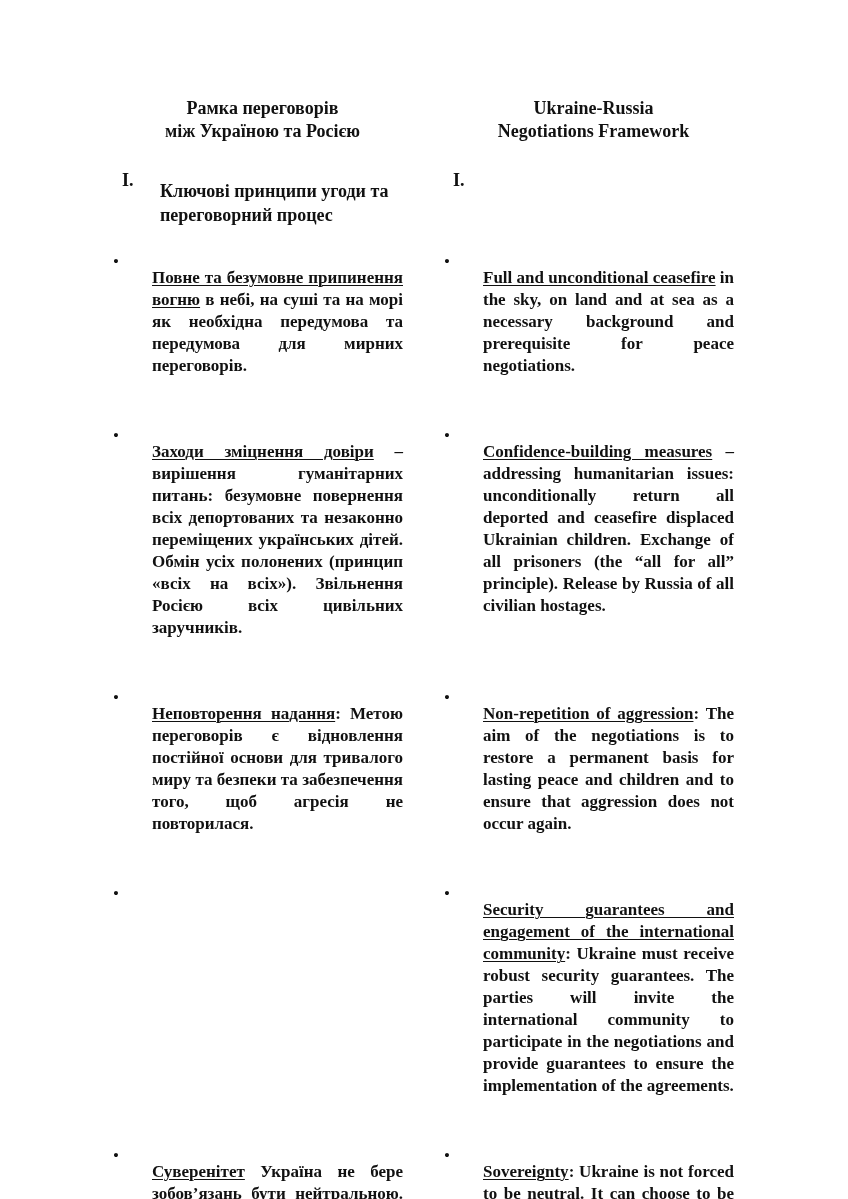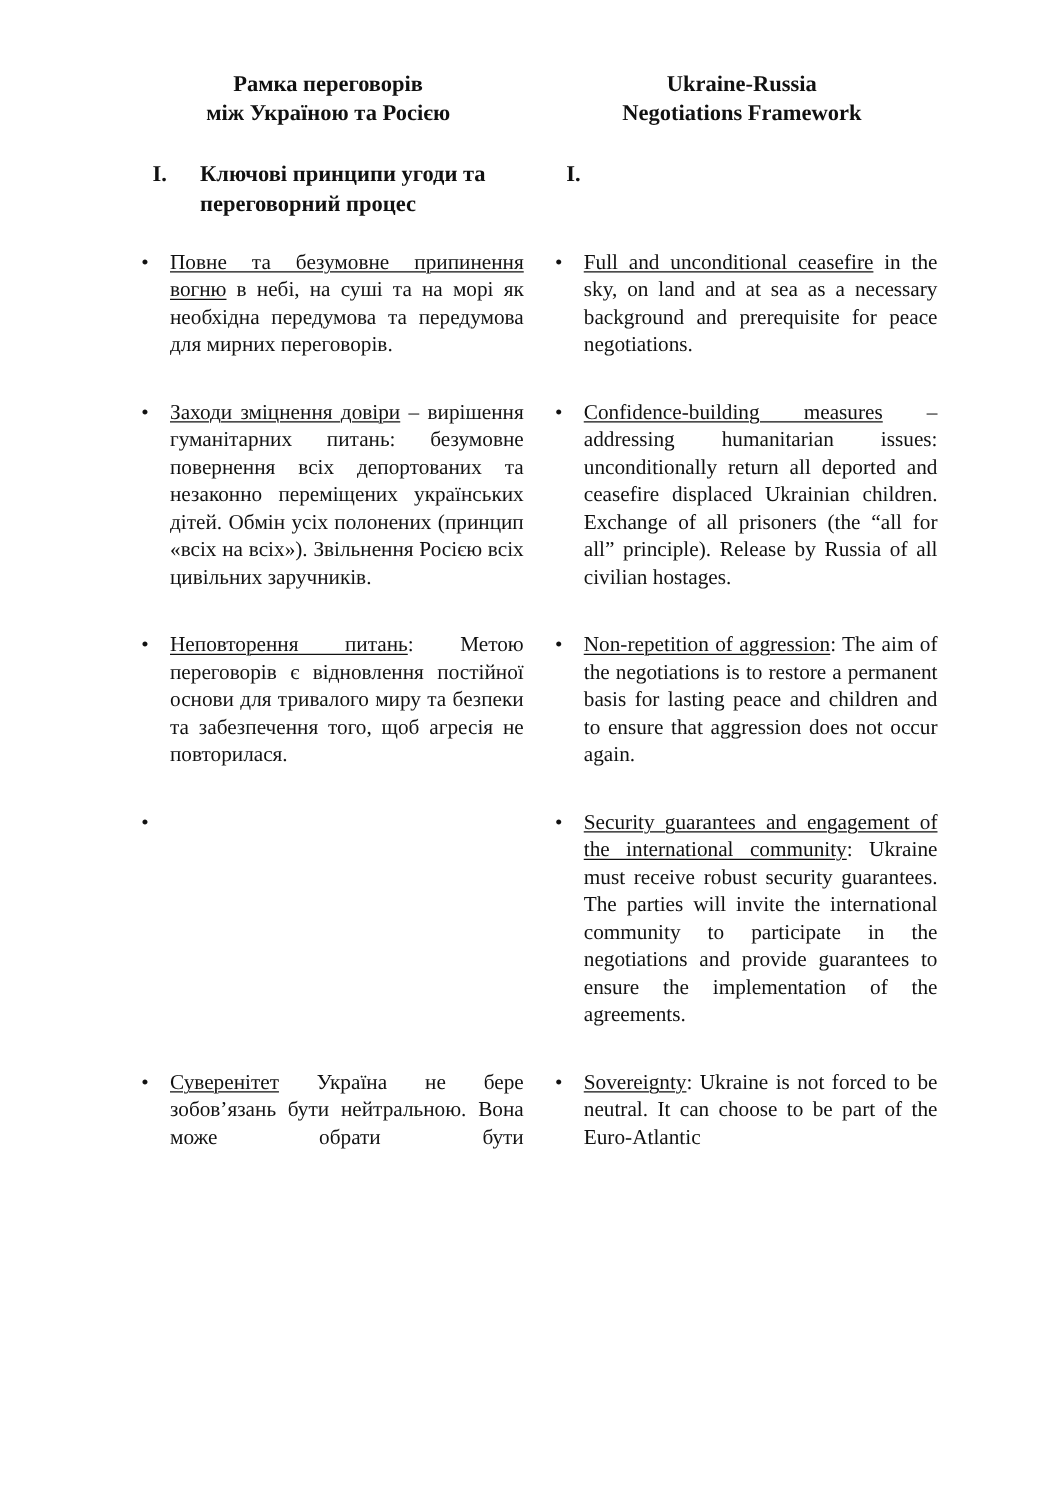--- a/index.html
+++ b/index.html
@@ -11,21 +11,21 @@
     width: 848px;
     height: 1199px;
     overflow: hidden;
     font-family: "Liberation Serif", "DejaVu Serif", serif;
     color: #111111;
   }
   .page {
     box-sizing: border-box;
     width: 848px;
     height: 1199px;
-    padding: 56px 98px 0 106px;
+    padding: 97px 98px 0 106px;
     background: #ffffff;
   }
   .row {
     display: grid;
     grid-template-columns: 1fr 1fr;
     column-gap: 18px;
   }
   .title-row { margin-bottom: 26px; }
   .heading-row { margin-bottom: 24px; }
   .bullet-row { margin-bottom: 32px; }
@@ -43,40 +43,42 @@
     font-size: 18px;
     line-height: 23.5px;
     font-weight: bold;
   }
   .heading .num {
     flex: none;
     width: 38px;
   }
   .heading .htext {
     flex: 1;
+    margin-top: 11px;
   }
 
   .bullet {
     display: flex;
     align-items: flex-start;
   }
   .bullet .marker {
     flex: none;
     width: 30px;
     padding-left: 7px;
     box-sizing: border-box;
     font-size: 17px;
     line-height: 22px;
   }
   .bullet .btext {
     flex: 1;
-    margin: 0;
+    margin: 16px;
     font-size: 17px;
     line-height: 22px;
     text-align: justify;
+    font-weight: bold;
   }
   .bullet .btext.continues {
     text-align-last: justify;
   }
   .lead {
     text-decoration: underline;
     text-decoration-thickness: 1px;
     text-underline-offset: 2px;
   }
 </style>
@@ -120,21 +122,21 @@
     </div>
     <div class="bullet">
       <span class="marker">•</span>
       <p class="btext"><span class="lead">Confidence-building measures</span><span> – addressing humanitarian issues: unconditionally return all deported and ceasefire displaced Ukrainian children. Exchange of all prisoners (the “all for all” principle). Release by Russia of all civilian hostages.</span></p>
     </div>
   </div>
 
   <div class="row bullet-row">
     <div class="bullet">
       <span class="marker">•</span>
-      <p class="btext"><span class="lead">Неповторення питань</span><span>: Метою переговорів є відновлення постійної основи для тривалого миру та безпеки та забезпечення того, щоб агресія не повторилася.</span></p>
+      <p class="btext"><span class="lead">Неповторення надання</span><span>: Метою переговорів є відновлення постійної основи для тривалого миру та безпеки та забезпечення того, щоб агресія не повторилася.</span></p>
     </div>
     <div class="bullet">
       <span class="marker">•</span>
       <p class="btext"><span class="lead">Non-repetition of aggression</span><span>: The aim of the negotiations is to restore a permanent basis for lasting peace and children and to ensure that aggression does not occur again.</span></p>
     </div>
   </div>
 
   <div class="row bullet-row">
     <div class="bullet">
       <span class="marker">•</span>

